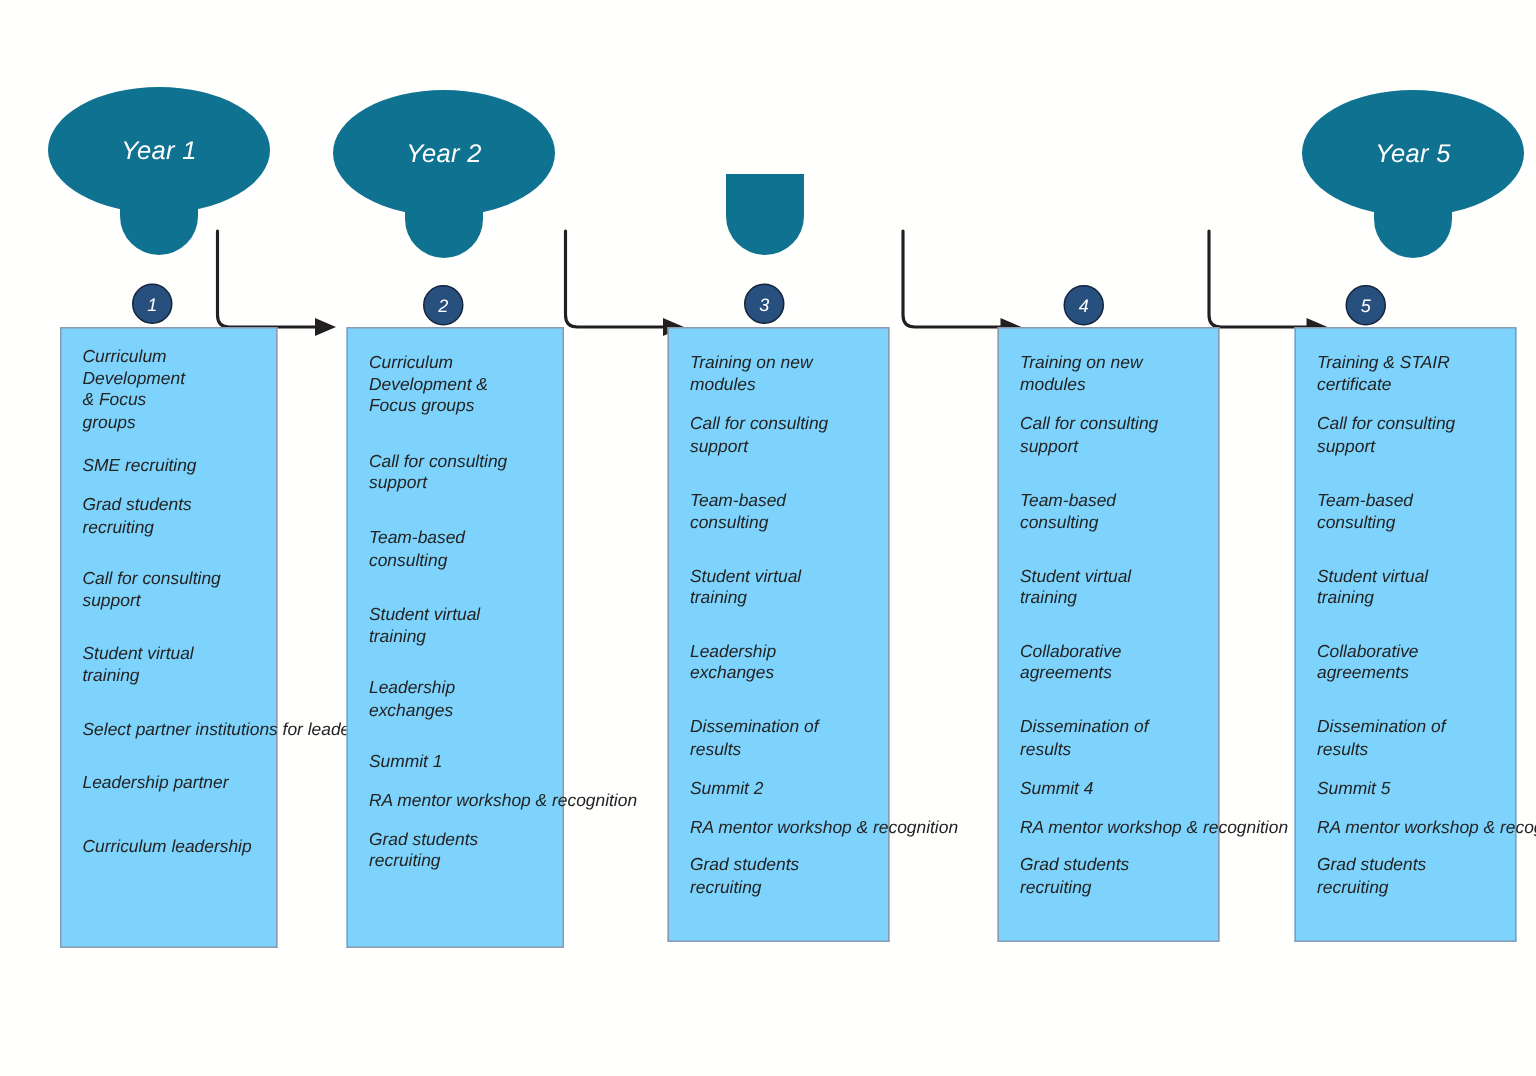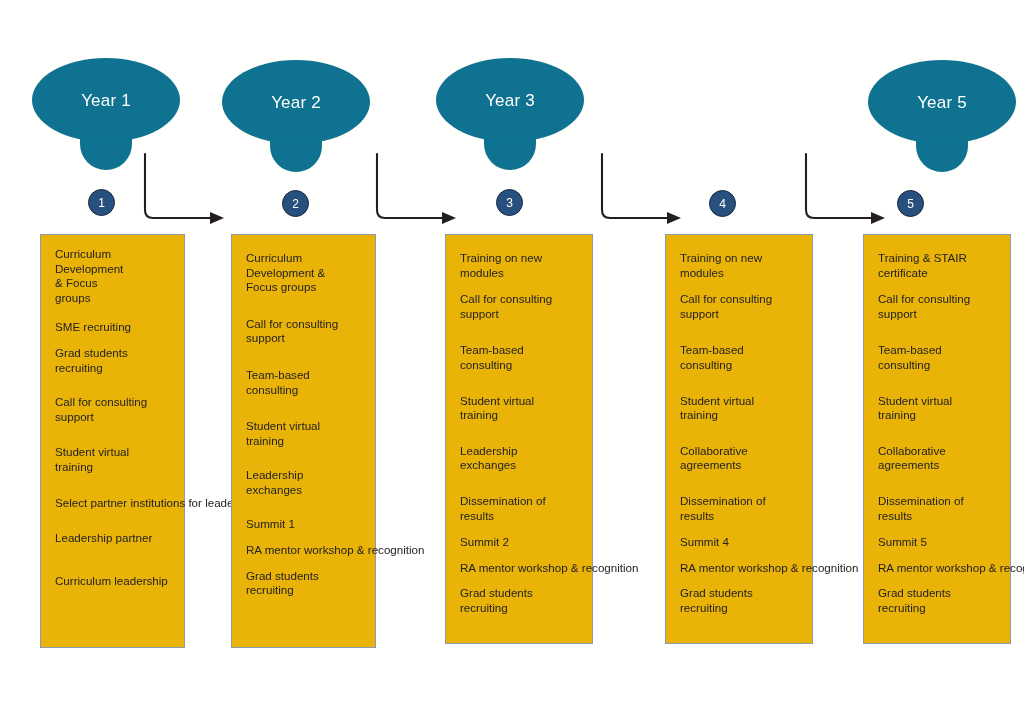--- a/index.html
+++ b/index.html
@@ -11,20 +11,21 @@
     height: 717px;
     background: #fffffe;
     font-family: "Liberation Sans", sans-serif;
     overflow: hidden;
     position: relative;
   }
   #canvas {
     position: relative;
     width: 879px;
     height: 717px;
+    font-style: italic;
   }
 
   
   .bubble-wrap {
     position: absolute;
     width: 148px;
     height: 112px;
   }
   .bubble-head {
     position: absolute;
@@ -78,23 +79,23 @@
   
   .arrow {
     position: absolute;
     pointer-events: none;
   }
 
   
   .year-box {
     position: absolute;
     box-sizing: border-box;
-    background: #eab308;
+    background: #7dd3fc;
     border: 1.6px solid #8A9BB1;
-    top: 234px;
+    top: 218px;
   }
   .box-inner {
     padding: 12px 6px 6px 14px;
   }
   .item {
     color: #232323;
     font-size: 11.6px;
     line-height: 14.6px;
     white-space: pre-line;
   }
@@ -113,23 +114,20 @@
 
   <div class="bubble-wrap" style="left:222px; top:60px;">
     <div class="bubble-tail"></div>
     <div class="bubble-head">
       <span class="bubble-label">Year 2</span>
     </div>
   </div>
 
   <div class="bubble-wrap" style="left:436px; top:58px;">
     <div class="bubble-tail"></div>
-    <div class="bubble-head">
-      <span class="bubble-label">Year 3</span>
-    </div>
   </div>
 
 
   <div class="bubble-wrap" style="left:868px; top:60px;">
     <div class="bubble-tail"></div>
     <div class="bubble-head">
       <span class="bubble-label">Year 5</span>
     </div>
   </div>
 

